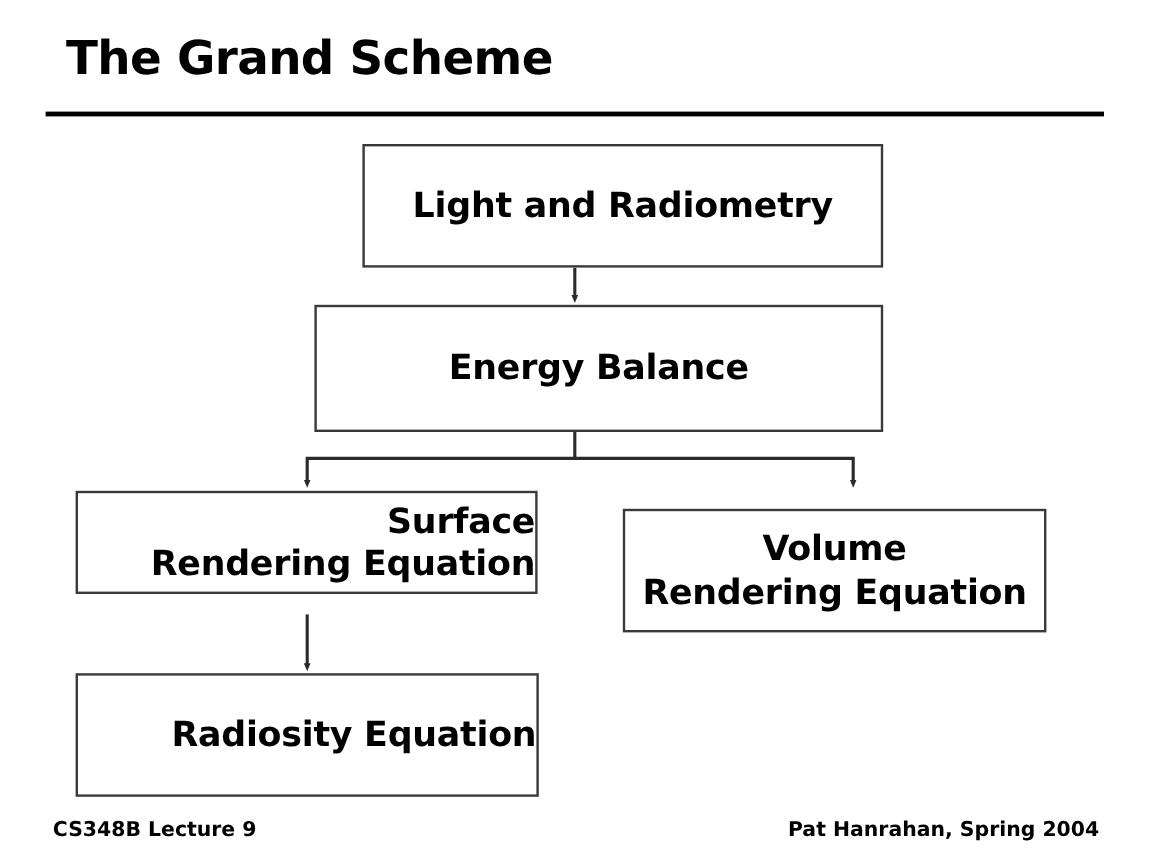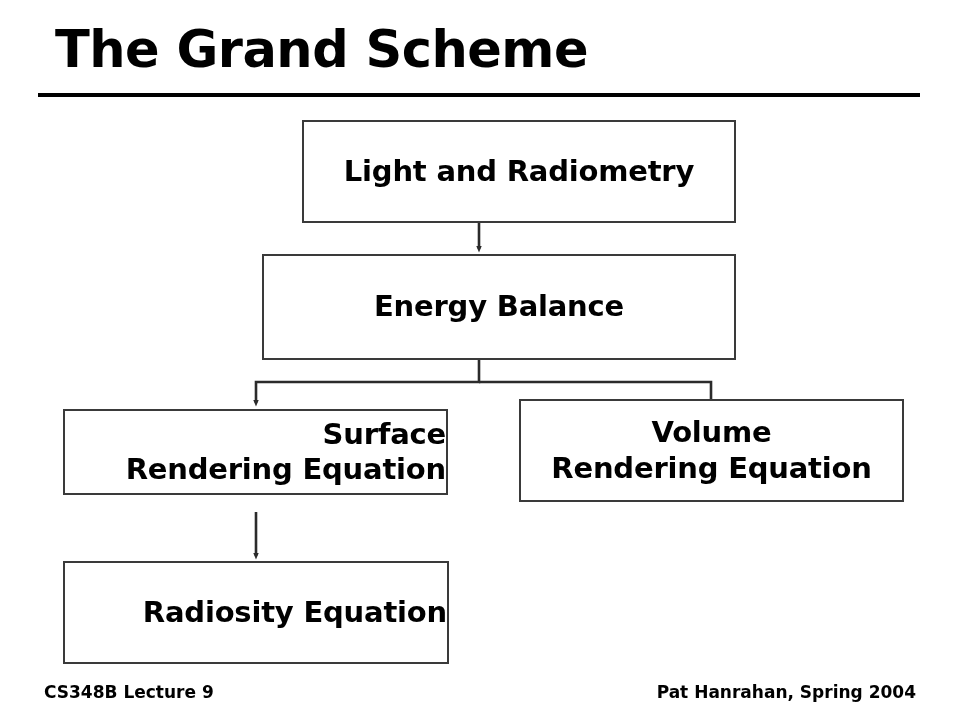--- a/index.html
+++ b/index.html
@@ -20,21 +20,21 @@
 
   
   #slide-title {
     position: absolute;
     left: 55px;
     top: 24px;
     width: 860px;
     height: 52px;
     font-family: "DejaVu Sans", sans-serif;
     font-weight: bold;
-    font-size: 51px;
+    font-size: 39px;
     line-height: 52px;
     letter-spacing: -0.5px;
     color: #000000;
     white-space: nowrap;
   }
 
   #title-rule {
     position: absolute;
     left: 38px;
     top: 93px;
@@ -62,21 +62,21 @@
     width: 100%;
     font-size: 29px;
     line-height: 1.22;
     letter-spacing: -0.2px;
     white-space: pre-line;
   }
 
   #node-light      { left: 262px; top: 120px; width: 434px; height: 103px; margin-left: 40px; }
   #node-energy     { left: 262px; top: 254px; width: 474px; height: 106px; justify-content: center; }
   #node-surface    { left:  63px; top: 409px; width: 385px; height: 86px; text-align: right; }
-  #node-volume     { left: 519px; top: 399px; width: 385px; height: 103px; }
+  #node-volume     { left: 519px; top: 424px; width: 353px; height: 103px; }
   #node-radiosity  { left:  63px; top: 561px; width: 386px; height: 103px; text-align: right; }
 
   
   #connectors {
     position: absolute;
     left: 0;
     top: 0;
     width: 960px;
     height: 720px;
     pointer-events: none;

